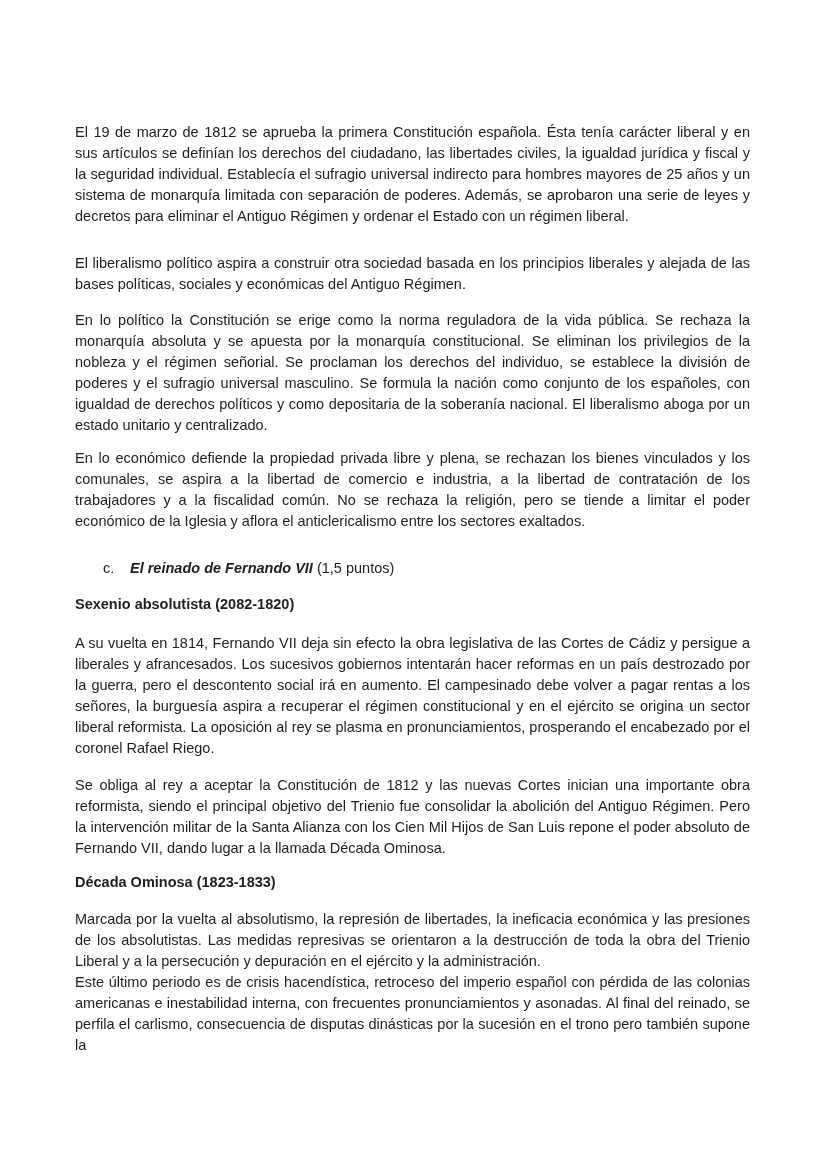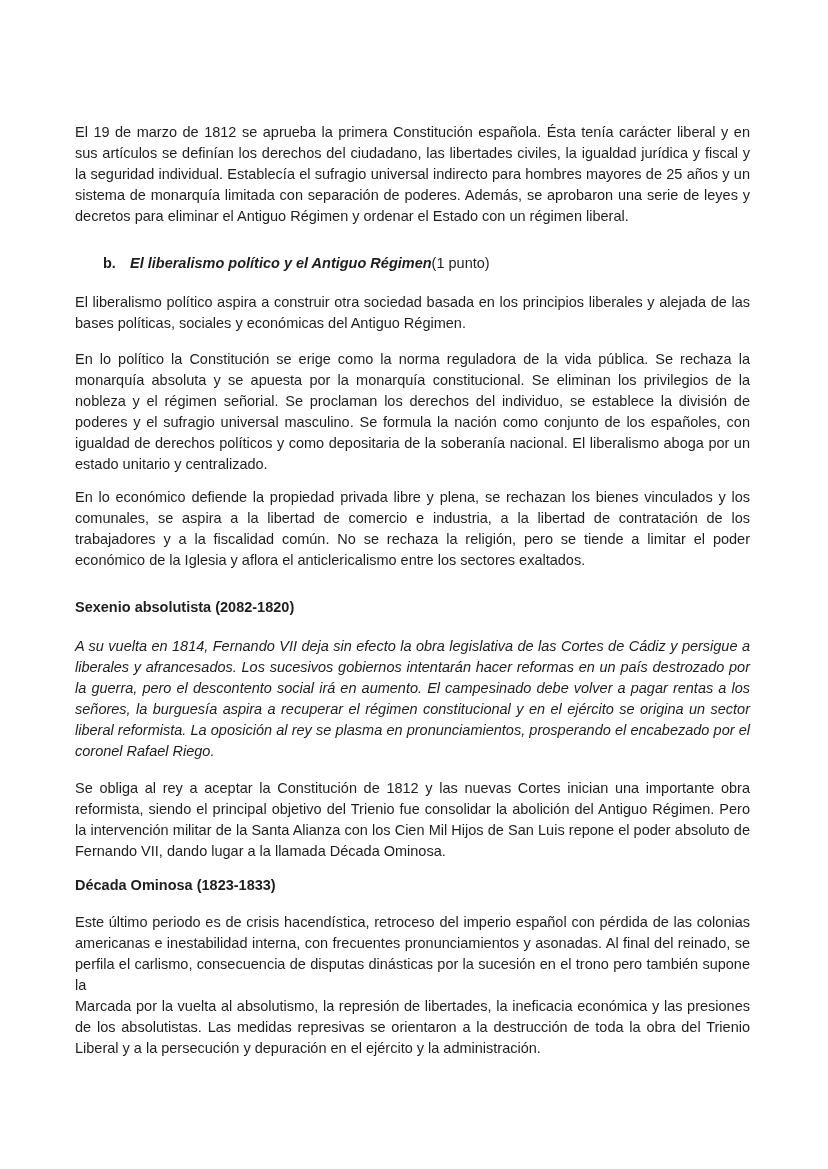--- a/index.html
+++ b/index.html
@@ -23,47 +23,47 @@
   .hl-title { font-weight: bold; font-style: italic; }
   .hl-points { font-weight: normal; font-style: normal; }
   .subheading { font-weight: bold; }
   
   .mb-26 { margin-bottom: 26px; }
   .mb-18 { margin-bottom: 18px; }
   .mb-16 { margin-bottom: 16px; }
   .mb-15 { margin-bottom: 15px; }
   .mb-13 { margin-bottom: 13px; margin-top: 16px; }
   .mb-12 { margin-bottom: 12px; }
-  .mb-10 { margin-bottom: 10px; font-style: italic; }
+  .mb-10 { margin-bottom: 10px; }
   .mb-0  { margin-bottom: 0; }
 </style>
 </head>
 <body>
 
 <div class="page">
 
   <p class="body-text mb-26">El 19 de marzo de 1812 se aprueba la primera Constitución española. Ésta tenía carácter liberal y en sus artículos se definían los derechos del ciudadano, las libertades civiles, la igualdad jurídica y fiscal y la seguridad individual. Establecía el sufragio universal indirecto para hombres mayores de 25 años y un sistema de monarquía limitada con separación de poderes. Además, se aprobaron una serie de leyes y decretos para eliminar el Antiguo Régimen y ordenar el Estado con un régimen liberal.</p>
 
-  <div class="list-heading mb-18">
-    <span class="marker">b.</span><span class="hl-title">El liberalismo político y el Antiguo Régimen</span><span class="hl-points">(1 punto)</span>
-  </div>
 
   <p class="body-text mb-15">El liberalismo político aspira a construir otra sociedad basada en los principios liberales y alejada de las bases políticas, sociales y económicas del Antiguo Régimen.</p>
 
   <p class="body-text mb-12">En lo político la Constitución se erige como la norma reguladora de la vida pública. Se rechaza la monarquía absoluta y se apuesta por la monarquía constitucional. Se eliminan los privilegios de la nobleza y el régimen señorial. Se proclaman los derechos del individuo, se establece la división de poderes y el sufragio universal masculino. Se formula la nación como conjunto de los españoles, con igualdad de derechos políticos y como depositaria de la soberanía nacional. El liberalismo aboga por un estado unitario y centralizado.</p>
 
   <p class="body-text mb-26">En lo económico defiende la propiedad privada libre y plena, se rechazan los bienes vinculados y los comunales, se aspira a la libertad de comercio e industria, a la libertad de contratación de los trabajadores y a la fiscalidad común. No se rechaza la religión, pero se tiende a limitar el poder económico de la Iglesia y aflora el anticlericalismo entre los sectores exaltados.</p>
 
+  <div class="list-heading mb-15">
+    <span class="marker regular">c.</span><span class="hl-title">El reinado de Fernando VII</span><span class="hl-points"> (1,5 puntos)</span>
+  </div>
 
   <div class="subheading mb-18">Sexenio absolutista (2082-1820)</div>
 
   <p class="body-text mb-10">A su vuelta en 1814, Fernando VII deja sin efecto la obra legislativa de las Cortes de Cádiz y persigue a liberales y afrancesados. Los sucesivos gobiernos intentarán hacer reformas en un país destrozado por la guerra, pero el descontento social irá en aumento. El campesinado debe volver a pagar rentas a los señores, la burguesía aspira a recuperar el régimen constitucional y en el ejército se origina un sector liberal reformista. La oposición al rey se plasma en pronunciamientos, prosperando el encabezado por el coronel Rafael Riego.</p>
 
 
   <p class="body-text mb-13">Se obliga al rey a aceptar la Constitución de 1812 y las nuevas Cortes inician una importante obra reformista, siendo el principal objetivo del Trienio fue consolidar la abolición del Antiguo Régimen. Pero la intervención militar de la Santa Alianza con los Cien Mil Hijos de San Luis repone el poder absoluto de Fernando VII, dando lugar a la llamada Década Ominosa.</p>
 
   <div class="subheading mb-16">Década Ominosa (1823-1833)</div>
 
+  <p class="body-text mb-0">Marcada por la vuelta al absolutismo, la represión de libertades, la ineficacia económica y las presiones de los absolutistas. Las medidas represivas se orientaron a la destrucción de toda la obra del Trienio Liberal y a la persecución y depuración en el ejército y la administración.</p>
+
   <p class="body-text mb-0">Este último periodo es de crisis hacendística, retroceso del imperio español con pérdida de las colonias americanas e inestabilidad interna, con frecuentes pronunciamientos y asonadas. Al final del reinado, se perfila el carlismo, consecuencia de disputas dinásticas por la sucesión en el trono pero también supone la</p>
-
-  <p class="body-text mb-0">Marcada por la vuelta al absolutismo, la represión de libertades, la ineficacia económica y las presiones de los absolutistas. Las medidas represivas se orientaron a la destrucción de toda la obra del Trienio Liberal y a la persecución y depuración en el ejército y la administración.</p>
 
 </div>
 
 </body></html>

